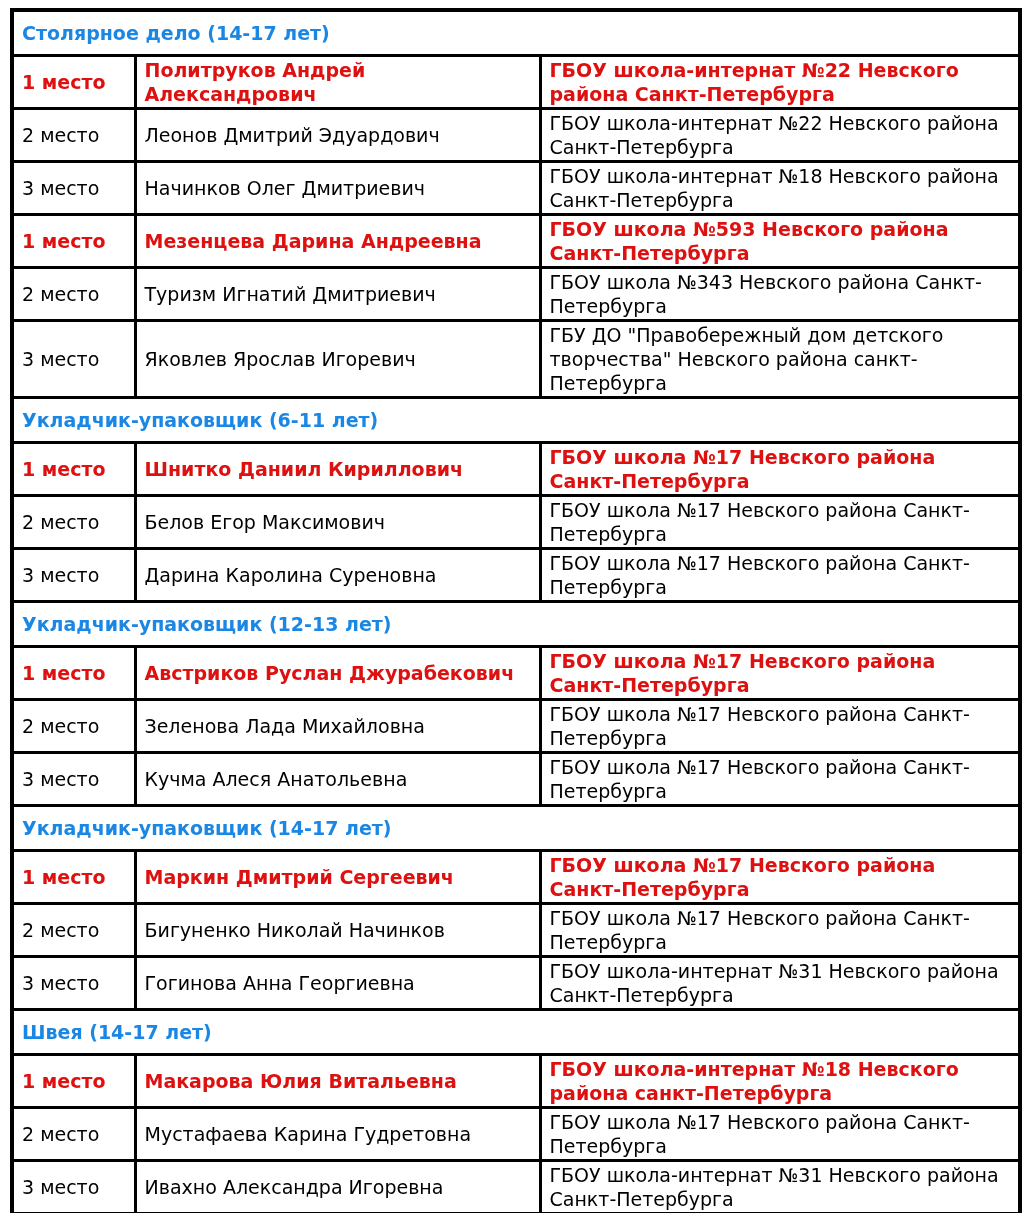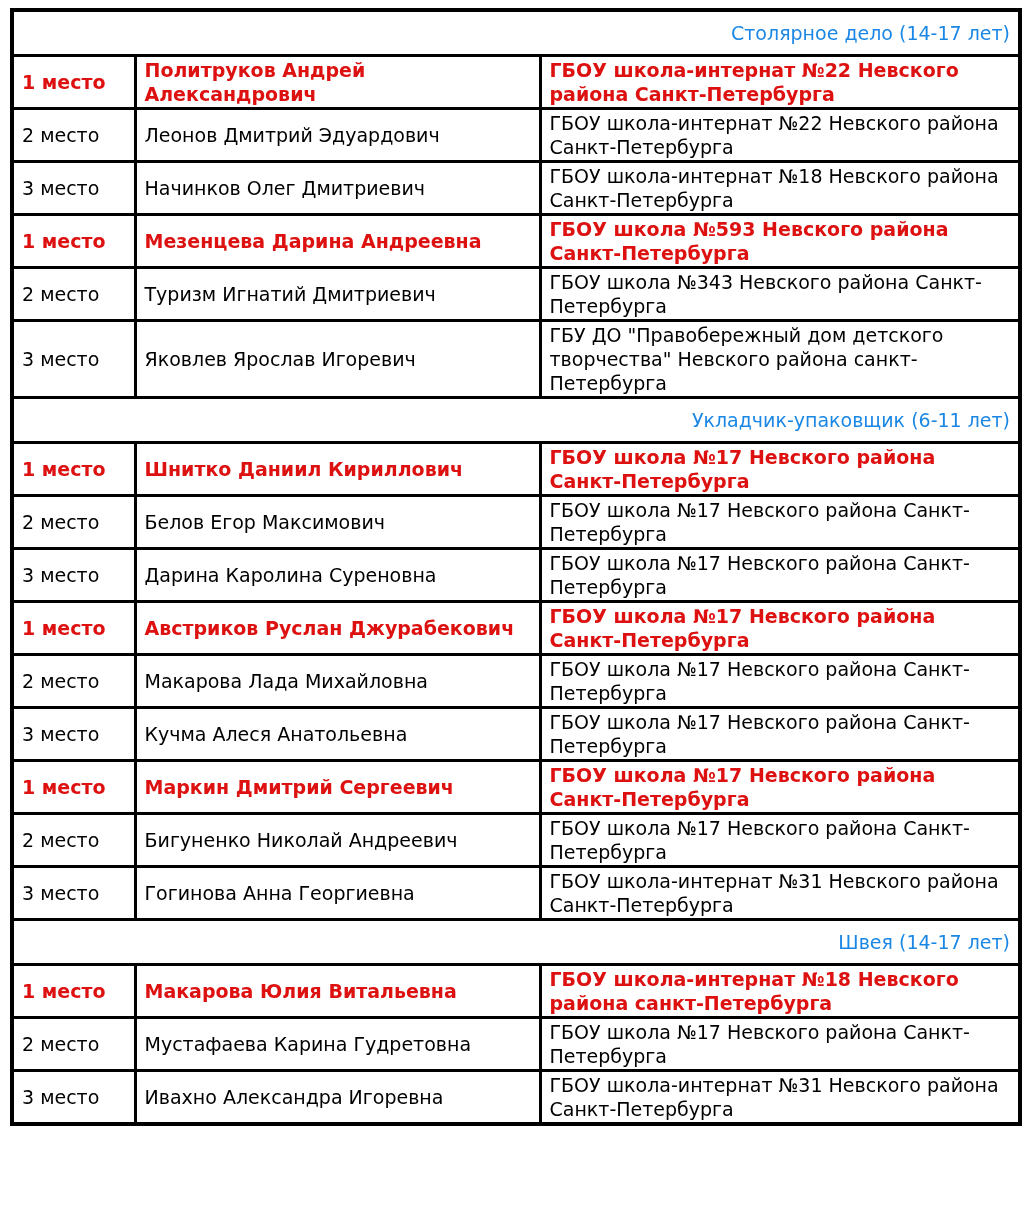--- a/index.html
+++ b/index.html
@@ -29,22 +29,22 @@
   table.results td{
     border:3px solid var(--border-black);
     padding:1px 8px;
     font-size:19px;
     line-height:24px;
     vertical-align:middle;
     overflow:hidden;
     word-wrap:break-word;
   }
   td.section-title{
-    text-align:right;
-    font-weight:normal;
+    text-align:left;
+    font-weight:bold;
     font-size:29px;
     line-height:34px;
     height:40px;
     color:var(--title-blue);
     padding:2px 4px;
   }
   tr.data-row td{
     height:48px;
   }
   tr.data-row.tall td{
@@ -113,43 +113,49 @@
         <tr class="data-row">
           <td>2 место</td>
           <td>Белов Егор Максимович</td>
           <td>ГБОУ школа №17 Невского района Санкт-Петербурга</td>
         </tr>
         <tr class="data-row">
           <td>3 место</td>
           <td>Дарина Каролина Суреновна</td>
           <td>ГБОУ школа №17 Невского района Санкт-Петербурга</td>
         </tr>
+        <tr>
+          <td colspan="3" class="section-title">Укладчик-упаковщик (12-13 лет)</td>
+        </tr>
         <tr class="data-row winner">
           <td>1 место</td>
           <td>Австриков Руслан Джурабекович</td>
           <td>ГБОУ школа №17 Невского района Санкт-Петербурга</td>
         </tr>
         <tr class="data-row">
           <td>2 место</td>
-          <td>Макарова Лада Михайловна</td>
+          <td>Зеленова Лада Михайловна</td>
           <td>ГБОУ школа №17 Невского района Санкт-Петербурга</td>
         </tr>
         <tr class="data-row">
           <td>3 место</td>
           <td>Кучма Алеся Анатольевна</td>
           <td>ГБОУ школа №17 Невского района Санкт-Петербурга</td>
+        </tr>
+        <tr>
+          <td colspan="3" class="section-title">Укладчик-упаковщик (14-17 лет)</td>
         </tr>
         <tr class="data-row winner">
           <td>1 место</td>
           <td>Маркин Дмитрий Сергеевич</td>
           <td>ГБОУ школа №17 Невского района Санкт-Петербурга</td>
         </tr>
         <tr class="data-row">
           <td>2 место</td>
-          <td>Бигуненко Николай Андреевич</td>
+          <td>Бигуненко Николай Начинков</td>
           <td>ГБОУ школа №17 Невского района Санкт-Петербурга</td>
         </tr>
         <tr class="data-row">
           <td>3 место</td>
           <td>Гогинова Анна Георгиевна</td>
           <td>ГБОУ школа-интернат №31 Невского района Санкт-Петербурга</td>
         </tr>
         <tr>
           <td colspan="3" class="section-title">Швея (14-17 лет)</td>
         </tr>

